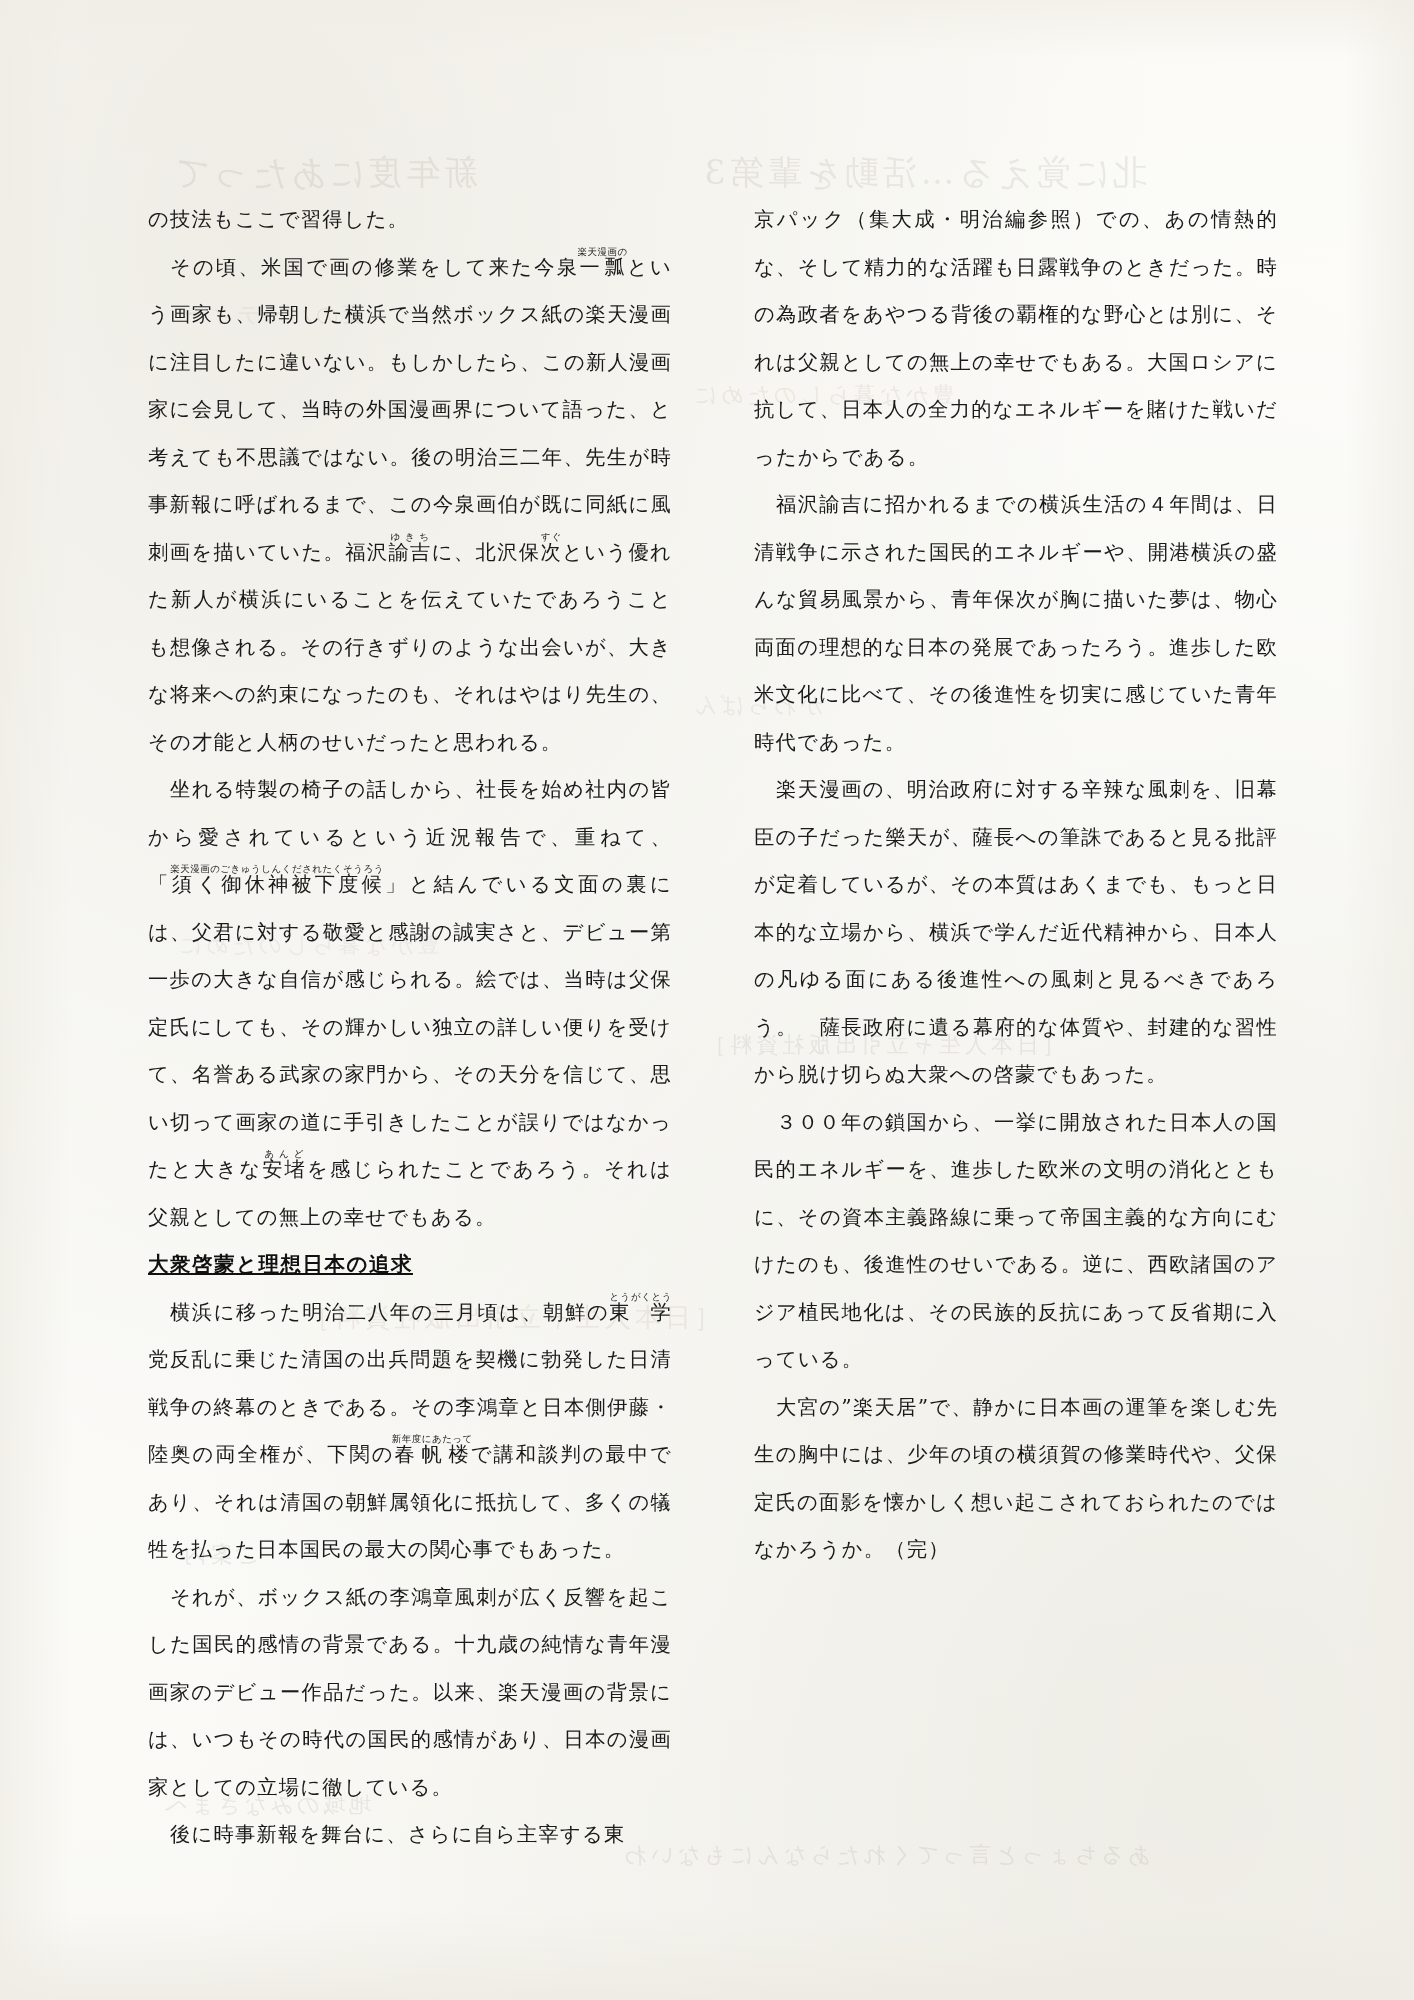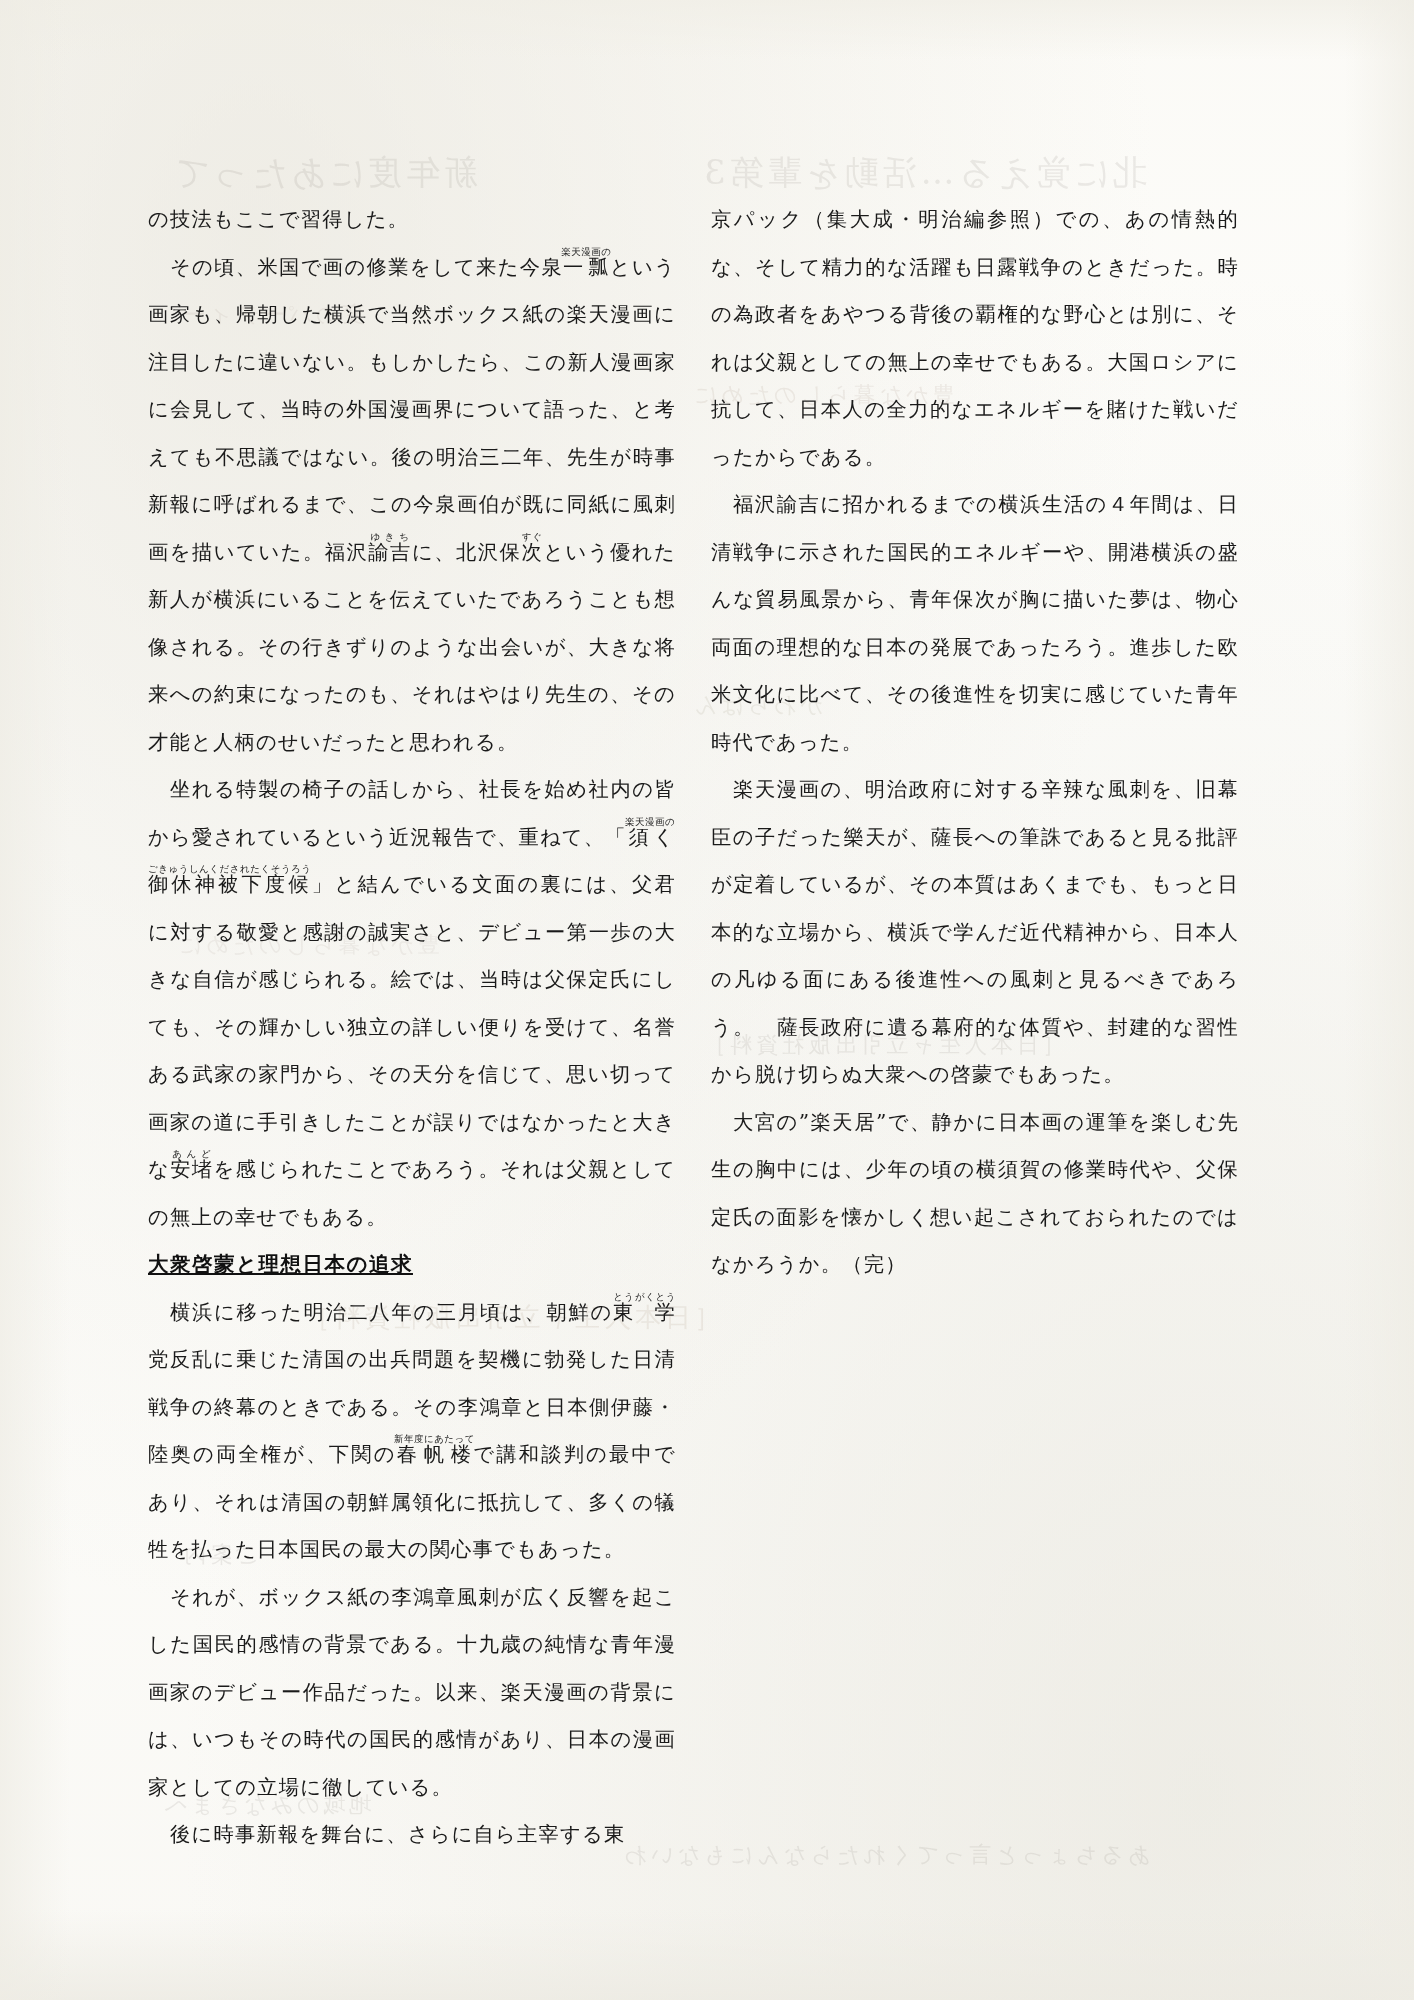--- a/index.html
+++ b/index.html
@@ -49,21 +49,21 @@
   .bleed.b9 { top: 300px; left: 180px; font-size: 22px; transform: scaleX(-1); color: rgba(150,125,115,0.10); }
   .bleed.b10 { top: 930px; left: 175px; font-size: 22px; transform: scaleX(-1); color: rgba(150,125,115,0.10); }
   .bleed.b11 { top: 1300px; left: 300px; font-size: 26px; transform: scaleX(-1); color: rgba(150,120,100,0.12); }
 
   #columns {
     position: absolute;
     top: 196px;
     left: 148px;
     width: 1130px;
     display: flex;
-    gap: 35px;
+    gap: 82px;
     z-index: 3;
   }
   .column {
     width: 528px;
   }
   p.para {
     margin: 0 0 0px 0;
     font-size: 20.3px;
     line-height: 47.5px;
     color: #1a1a1a;
@@ -140,20 +140,21 @@
       </p>
 
       <p class="para indent">それが、ボックス紙の李鴻章風刺が広く反響を起こした国民的感情の背景である。十九歳の純情な青年漫画家のデビュー作品だった。以来、楽天漫画の背景には、いつもその時代の国民的感情があり、日本の漫画家としての立場に徹している。</p>
       <p class="para indent">後に時事新報を舞台に、さらに自ら主宰する東</p>
     </div>
 
     <div class="column">
       <p class="para">京パック（集大成・明治編参照）での、あの情熱的な、そして精力的な活躍も日露戦争のときだった。時の為政者をあやつる背後の覇権的な野心とは別に、それは父親としての無上の幸せでもある。大国ロシアに抗して、日本人の全力的なエネルギーを賭けた戦いだったからである。</p>
       <p class="para indent">福沢諭吉に招かれるまでの横浜生活の４年間は、日清戦争に示された国民的エネルギーや、開港横浜の盛んな貿易風景から、青年保次が胸に描いた夢は、物心両面の理想的な日本の発展であったろう。進歩した欧米文化に比べて、その後進性を切実に感じていた青年時代であった。</p>
       <p class="para indent">楽天漫画の、明治政府に対する辛辣な風刺を、旧幕臣の子だった樂天が、薩長への筆誅であると見る批評が定着しているが、その本質はあくまでも、もっと日本的な立場から、横浜で学んだ近代精神から、日本人の凡ゆる面にある後進性への風刺と見るべきであろう。　薩長政府に遺る幕府的な体質や、封建的な習性から脱け切らぬ大衆への啓蒙でもあった。</p>
+      <p class="para indent">３００年の鎖国から、一挙に開放された日本人の国民的エネルギーを、進歩した欧米の文明の消化とともに、その資本主義路線に乗って帝国主義的な方向にむけたのも、後進性のせいである。逆に、西欧諸国のアジア植民地化は、その民族的反抗にあって反省期に入っている。</p>
       <p class="para indent">大宮の”楽天居”で、静かに日本画の運筆を楽しむ先生の胸中には、少年の頃の横須賀の修業時代や、父保定氏の面影を懐かしく想い起こされておられたのではなかろうか。（完）</p>
     </div>
   </div>
 
   <div class="edge edge-top"></div>
   <div class="edge edge-bottom"></div>
   <div class="edge edge-left"></div>
   <div class="edge edge-right"></div>
 </div>
 

